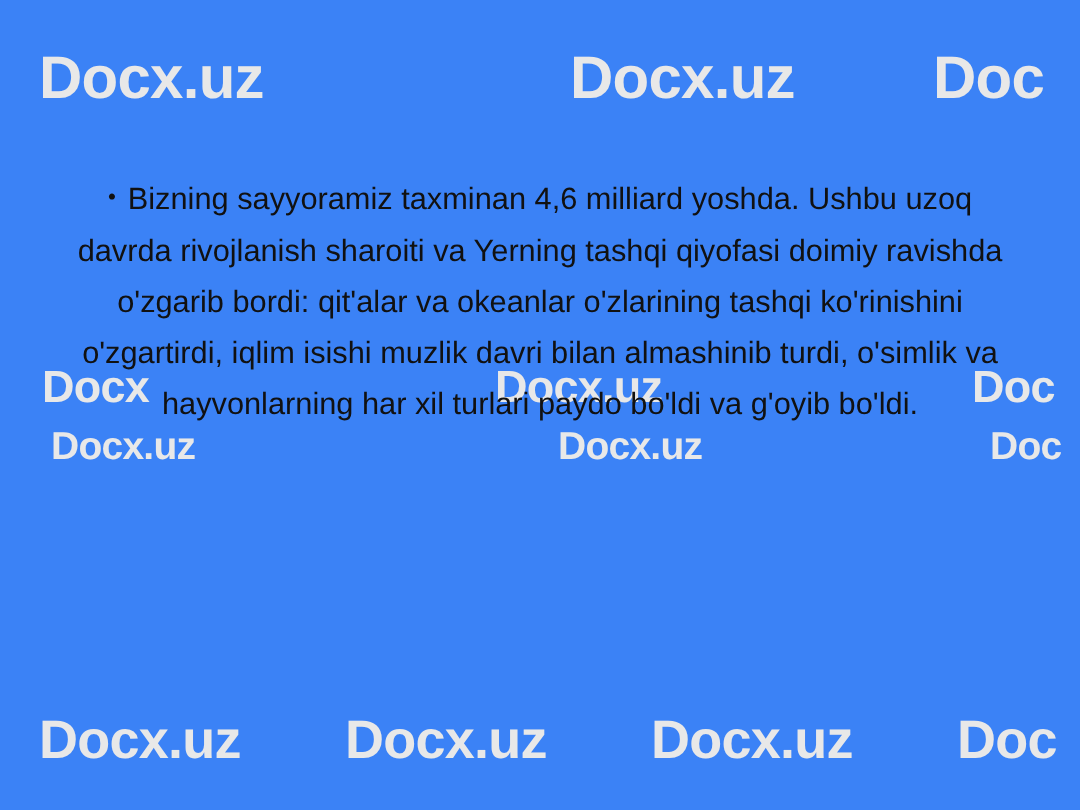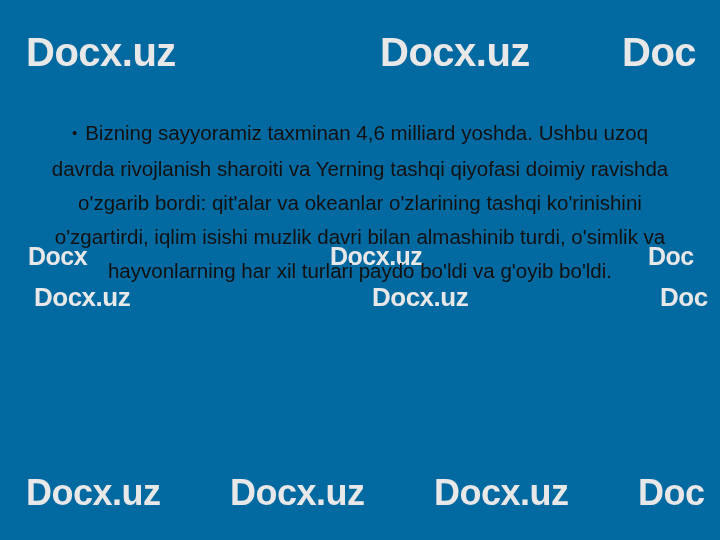--- a/index.html
+++ b/index.html
@@ -10,41 +10,41 @@
     width: 720px;
     height: 540px;
     background: #ffffff;
     font-family: "Liberation Sans", sans-serif;
     overflow: hidden;
   }
   .slide {
     position: relative;
     width: 720px;
     height: 540px;
-    background: #0369a1;
+    background: #3b82f6;
     overflow: hidden;
   }
 
   
   .watermarks {
     position: absolute;
     inset: 0;
     pointer-events: none;
     z-index: 1;
   }
   .wm {
     position: absolute;
     font-family: "Liberation Sans", sans-serif;
     font-weight: bold;
     color: #e8e8e8;
     white-space: nowrap;
     letter-spacing: -0.5px;
   }
   .wm-row-a { font-size: 40px; }
-  .wm-row-b { font-size: 25px; }
+  .wm-row-b { font-size: 30px; }
   .wm-row-c { font-size: 26px; }
   .wm-row-d { font-size: 36px; }
 
   
   .content {
     position: relative;
     z-index: 2;
     width: 100%;
     height: 100%;
   }

